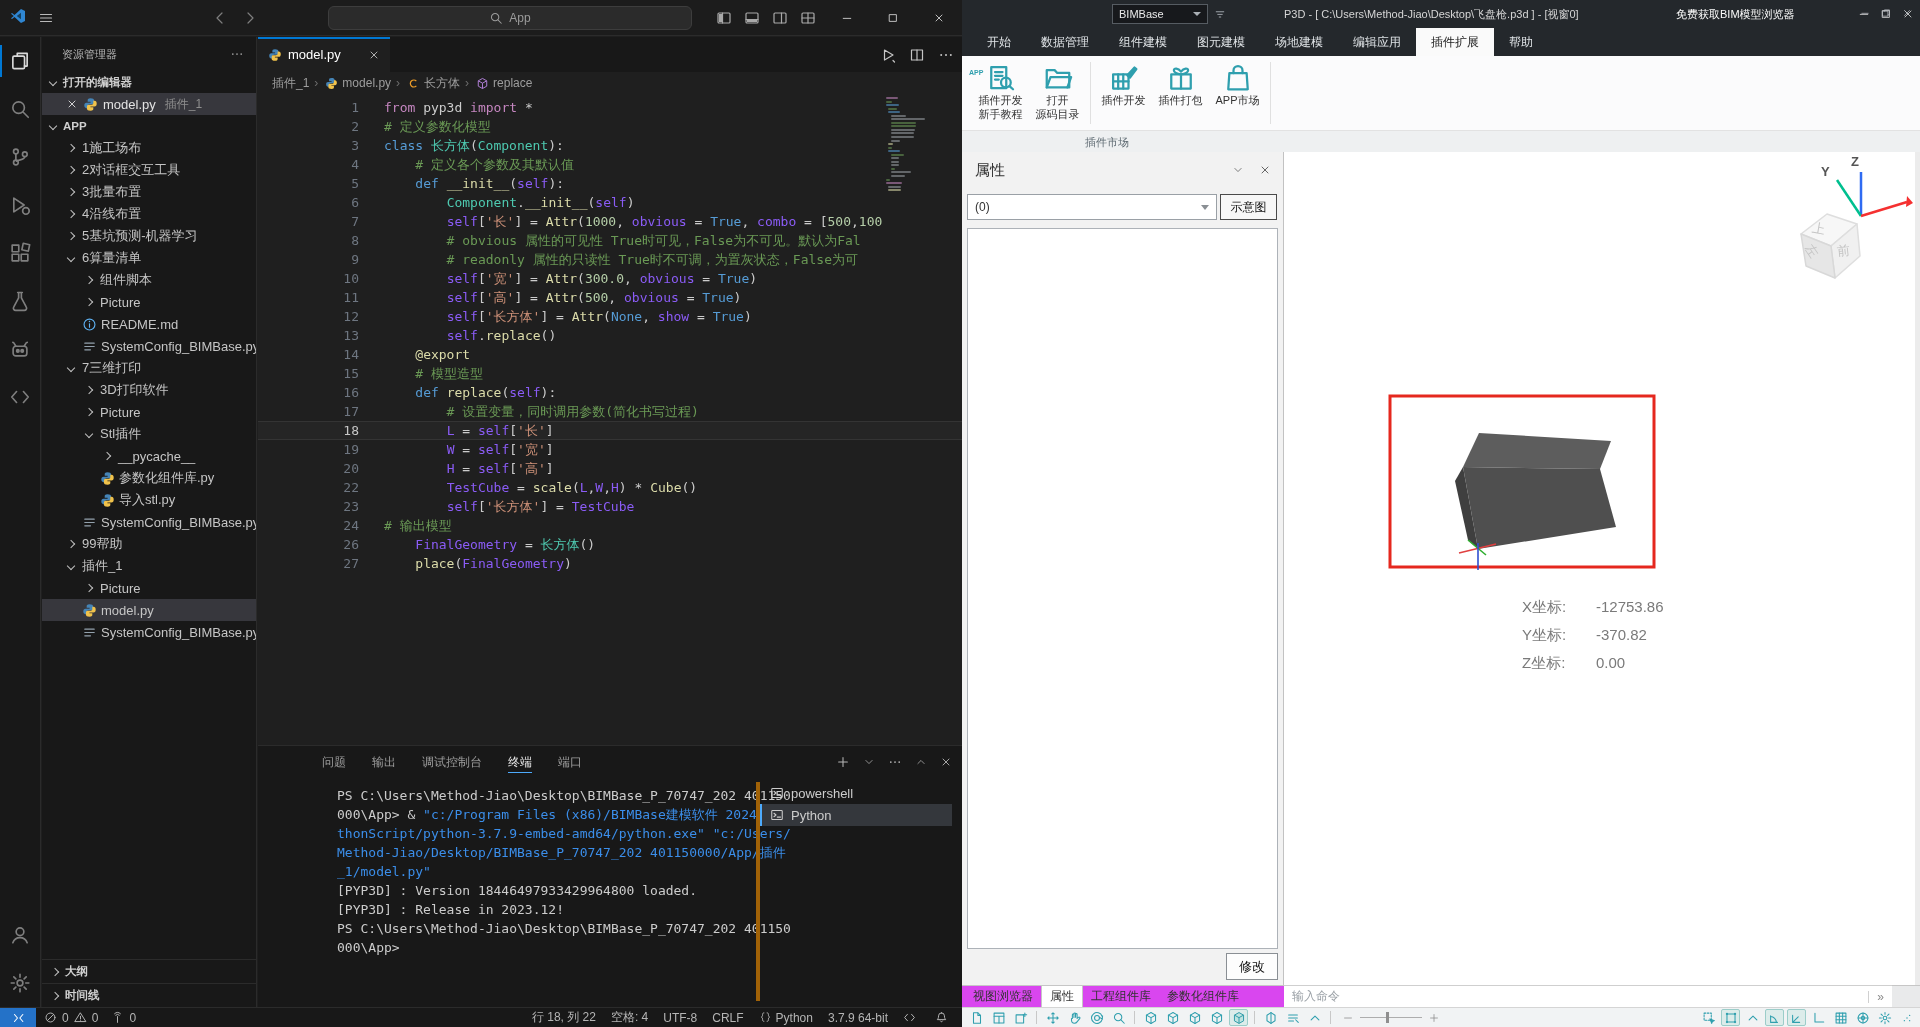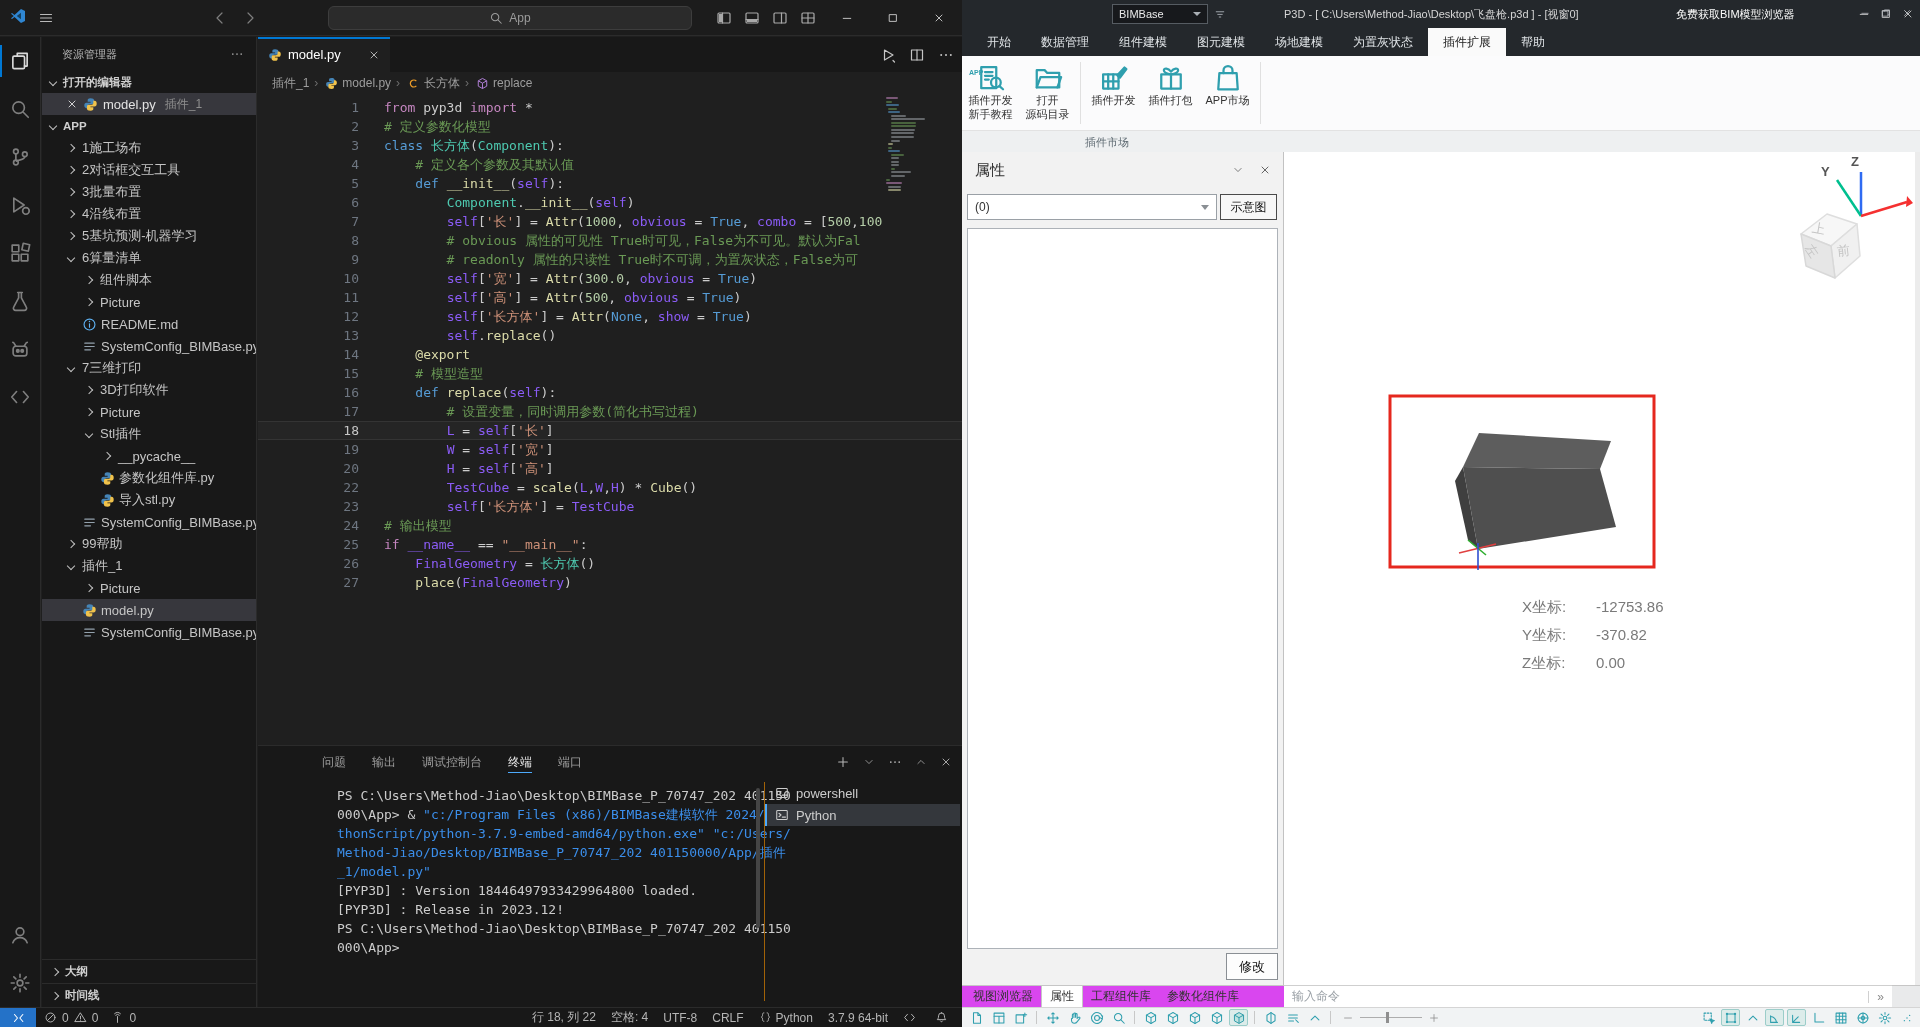--- a/index.html
+++ b/index.html
@@ -68,21 +68,21 @@
 
   .panel{position:absolute;left:0;right:0;bottom:0;height:262px;background:#181818;border-top:1px solid #2b2b2b;}
   .panel-tabs{height:32px;display:flex;align-items:center;padding-left:64px;gap:26px;font-size:12px;color:#9d9d9d;}
   .ptab{position:relative;height:32px;display:flex;align-items:center;}
   .ptab.active{color:#e7e7e7;}
   .ptab.active::after{content:"";position:absolute;left:0;right:0;bottom:5px;height:1px;background:#4daafc;}
   .panel-actions{position:absolute;top:0;right:10px;height:32px;display:flex;align-items:center;gap:14px;color:#b6b6b6;}
   .term{position:absolute;left:79px;top:40px;right:210px;bottom:4px;font-family:"DejaVu Sans Mono","Liberation Mono",monospace;font-size:13px;line-height:19px;}
   .term-line{height:19px;white-space:pre;}
   .term-scroll{position:absolute;right:202px;top:42px;width:4px;height:140px;background:#454545;border-radius:2px;}
-  .term-list{position:absolute;right:2px;top:36px;width:196px;bottom:6px;border-left:1px solid #a16207;}
+  .term-list{position:absolute;right:10px;top:36px;width:196px;bottom:6px;border-left:4px solid #a16207;}
   .tl-row{height:22px;display:flex;align-items:center;gap:7px;padding-left:10px;font-size:13px;color:#cccccc;}
   .tl-row.selected{background:#34373c;border-left:2px solid #4daafc;padding-left:8px;}
 
   .vsc-statusbar{position:absolute;left:0;bottom:0;width:962px;height:20px;background:#181818;border-top:1px solid #2b2b2b;display:flex;align-items:center;font-size:12px;color:#b5b5b5;}
   .remote{width:36px;height:100%;background:#2472c8;color:#fff;display:flex;align-items:center;justify-content:center;}
   .sb-left{display:flex;align-items:center;gap:5px;padding-left:8px;}
   .sb-right{margin-left:auto;display:flex;align-items:center;gap:15px;padding-right:10px;}
   .sb-item{display:flex;align-items:center;gap:4px;white-space:nowrap;}
   .sb-ic{width:13px;height:13px;}.sb-ic:empty{display:none;}
 
@@ -93,21 +93,21 @@
   .bb-combo{margin-left:14px;width:96px;height:20px;background:#17191c;border:1px solid #565c62;display:flex;align-items:center;padding:0 6px;color:#eaeaea;font-size:11px;}
   .bb-combo .caret{margin-left:auto;width:0;height:0;border-left:4px solid transparent;border-right:4px solid transparent;border-top:4px solid #aab0b5;}
   .bb-combo-ext{margin-left:6px;color:#aab0b5;font-size:10px;}
   .bb-title{position:absolute;left:322px;top:7px;font-size:11px;color:#d6d6d6;white-space:nowrap;}
   .bb-promo{position:absolute;left:714px;top:7px;font-size:11px;color:#fbfbfb;white-space:nowrap;}
   .bb-win{position:absolute;right:6px;top:0;height:28px;display:flex;gap:10px;align-items:center;color:#cfcfcf;}
   .bb-ribbon{position:absolute;top:28px;left:0;right:0;height:28px;background:#24282c;display:flex;padding-left:10px;color:#dfe3e6;}
   .rtab{height:28px;padding:0 15px;display:flex;align-items:center;font-size:12px;}
   .rtab.active{background:#fafafa;color:#1c1c1c;}
   .bb-ribbon-win{position:absolute;right:8px;top:8px;display:flex;gap:11px;color:#b9bec3;}
-  .bb-toolbar{position:absolute;top:56px;left:0;right:0;height:74px;background:#fbfbfc;display:flex;}
+  .bb-toolbar{position:absolute;top:56px;left:0;right:0;height:74px;background:#fbfbfc;display:flex;padding-left:10px;}
   .tbtn{width:57px;display:flex;flex-direction:column;align-items:center;padding-top:7px;color:#333;}
   .tbtn .t-ic{width:30px;height:30px;color:#2f9fae;position:relative;}
   .tbtn .t-l{font-size:11px;line-height:14px;text-align:center;white-space:nowrap;}
   .tbtn.sep{width:1px;background:#e0e0e0;margin:6px 4px;padding:0;}
   .t-badge{position:absolute;left:7px;top:13px;font-size:7px;color:#2f9fae;font-weight:bold;}
   .t-badge:empty{display:none;}
   .bb-groupstrip{position:absolute;top:130px;left:0;right:0;height:40px;background:#eef0f1;border-top:1px solid #e2e2e2;border-bottom:1px solid #d9d9d9;}
   .group-label{position:absolute;left:0;top:4px;width:290px;text-align:center;font-size:11px;color:#5f6b73;}
 
   .bb-main{position:absolute;top:152px;left:0;right:0;bottom:42px;display:flex;background:#fff;}
@@ -693,24 +693,20 @@
             <span class="ln">22</span>
             <span class="lc"><span class="tk-t">        </span><span class="tk-v">TestCube</span><span class="tk-t"> = </span><span class="tk-fn">scale</span><span class="tk-t">(</span><span class="tk-v">L</span><span class="tk-t">,</span><span class="tk-v">W</span><span class="tk-t">,</span><span class="tk-v">H</span><span class="tk-t">) * </span><span class="tk-fn">Cube</span><span class="tk-t">()</span></span>
           </div>
           <div class="code-line">
             <span class="ln">23</span>
             <span class="lc"><span class="tk-t">        </span><span class="tk-v">self</span><span class="tk-t">[</span><span class="tk-s">'长方体'</span><span class="tk-t">] = </span><span class="tk-v">TestCube</span></span>
           </div>
           <div class="code-line">
             <span class="ln">24</span>
             <span class="lc"><span class="tk-c"># 输出模型</span></span>
-          </div>
-          <div class="code-line">
-            <span class="ln">25</span>
-            <span class="lc"><span class="tk-k">if</span><span class="tk-t"> </span><span class="tk-v">__name__</span><span class="tk-t"> == </span><span class="tk-s">"__main__"</span><span class="tk-t">:</span></span>
           </div>
           <div class="code-line">
             <span class="ln">26</span>
             <span class="lc"><span class="tk-t">    </span><span class="tk-v">FinalGeometry</span><span class="tk-t"> = </span><span class="tk-cls">长方体</span><span class="tk-t">()</span></span>
           </div>
           <div class="code-line">
             <span class="ln">27</span>
             <span class="lc"><span class="tk-t">    </span><span class="tk-fn">place</span><span class="tk-t">(</span><span class="tk-v">FinalGeometry</span><span class="tk-t">)</span></span>
           </div>
         </div>
@@ -964,21 +960,21 @@
         <span class="rtab">
           <span>组件建模</span>
         </span>
         <span class="rtab">
           <span>图元建模</span>
         </span>
         <span class="rtab">
           <span>场地建模</span>
         </span>
         <span class="rtab">
-          <span>为置灰状态</span>
+          <span>编辑应用</span>
         </span>
         <span class="rtab active">
           <span>插件扩展</span>
         </span>
         <span class="rtab">
           <span>帮助</span>
         </span>
       </div>
     <div class="bb-ribbon-win">
       <span class="ic i10">

